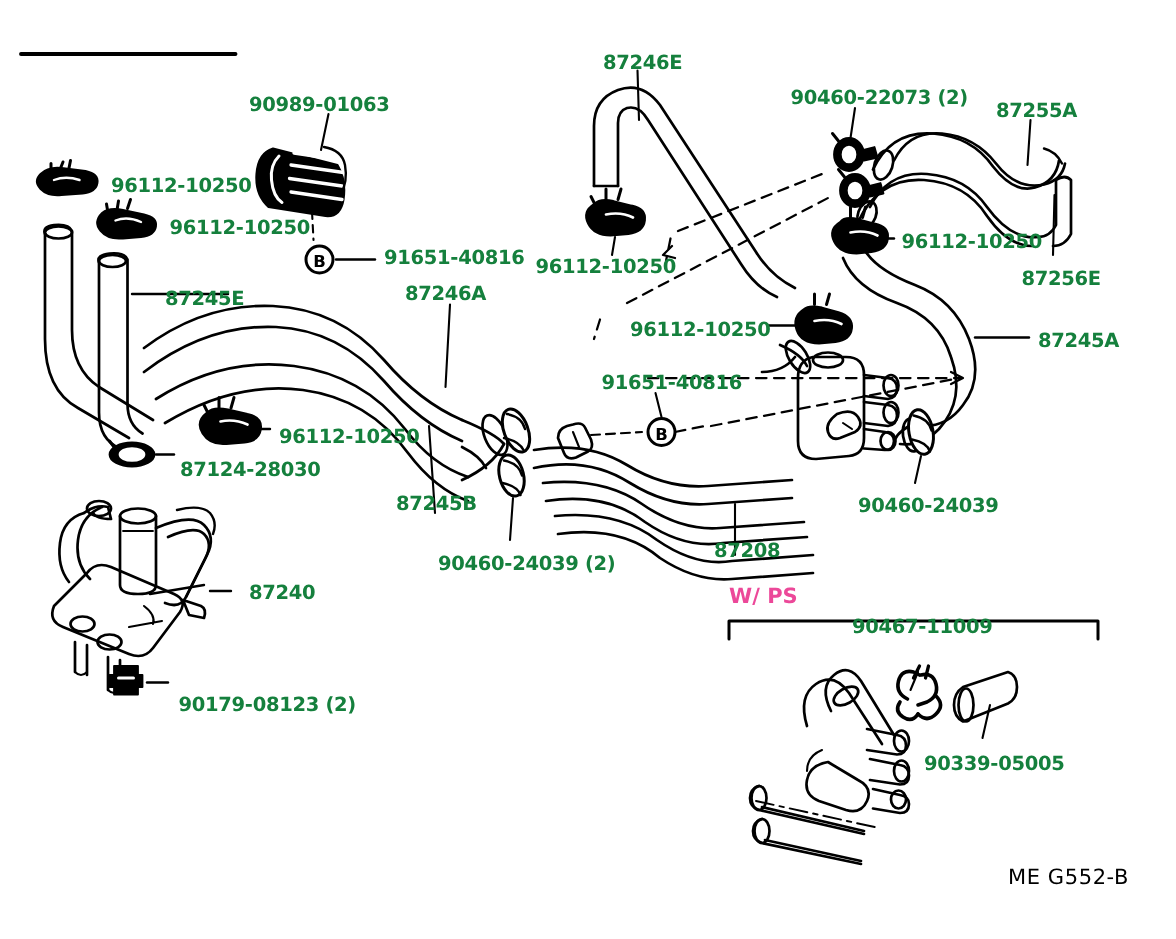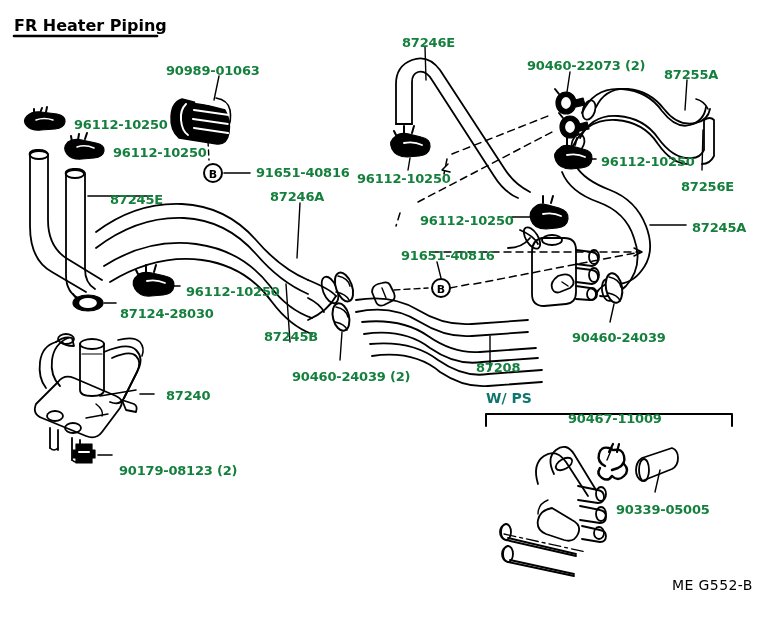--- a/index.html
+++ b/index.html
@@ -52,21 +52,21 @@
     font-size: 14px;
     color: #000000;
     white-space: nowrap;
     letter-spacing: 0.4px;
   }
   .inset-title {
     position: absolute;
     font-family: "DejaVu Sans", sans-serif;
     font-weight: bold;
     font-size: 14px;
-    color: #0f766e;
+    color: #ec4899;
     white-space: nowrap;
   }
 </style>
 </head>
 <body>
 
 <div id="sheet">
 
   <svg id="art" viewBox="0 0 784 626">
     <g fill="none" stroke="#000" stroke-width="1.8" stroke-linecap="round" stroke-linejoin="round">
@@ -363,21 +363,20 @@
 
       <g>
         <path d="M642 458 q-6 4 -6 12 q0 8 6 11 l30 -12 q6 -3 6 -11 q0 -8 -6 -10 z"></path>
         <ellipse cx="644" cy="470" rx="5" ry="11"></ellipse>
       </g>
       <path d="M660 470 L655 492" stroke-width="1.4"></path>
 
     </g>
   </svg>
 
-  <div class="title" style="left:14px; top:18px;">FR Heater Piping</div>
 
   <div class="footer" style="left:672px; top:577px;">ME  G552-B</div>
 
   <div class="inset-title" style="left:486px; top:390px;">W/ PS</div>
 
   <div class="lbl" style="left:166px; top:64px;">90989-01063</div>
   <div class="lbl" style="left:74px; top:118px;">96112-10250</div>
   <div class="lbl" style="left:113px; top:146px;">96112-10250</div>
   <div class="lbl" style="left:256px; top:166px;">91651-40816</div>
   <div class="lbl" style="left:110px; top:193px;">87245E</div>

